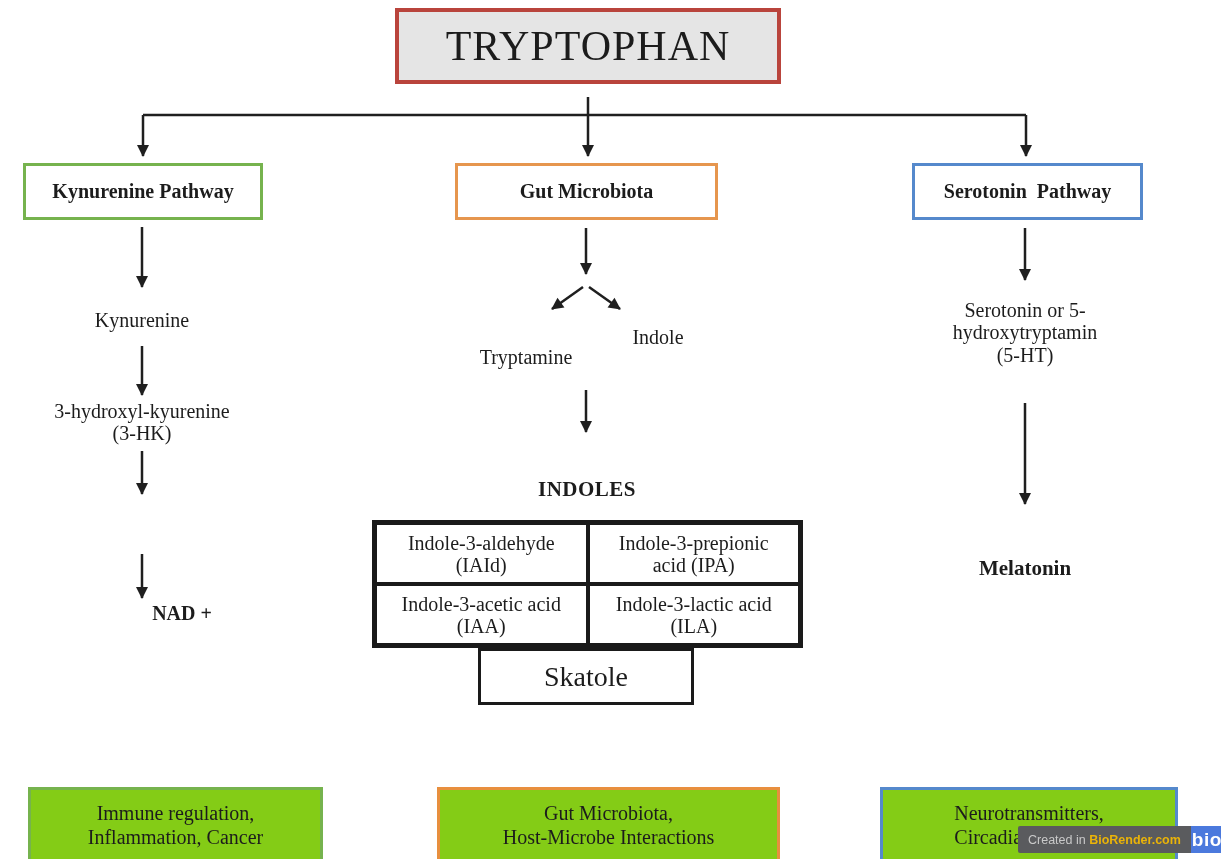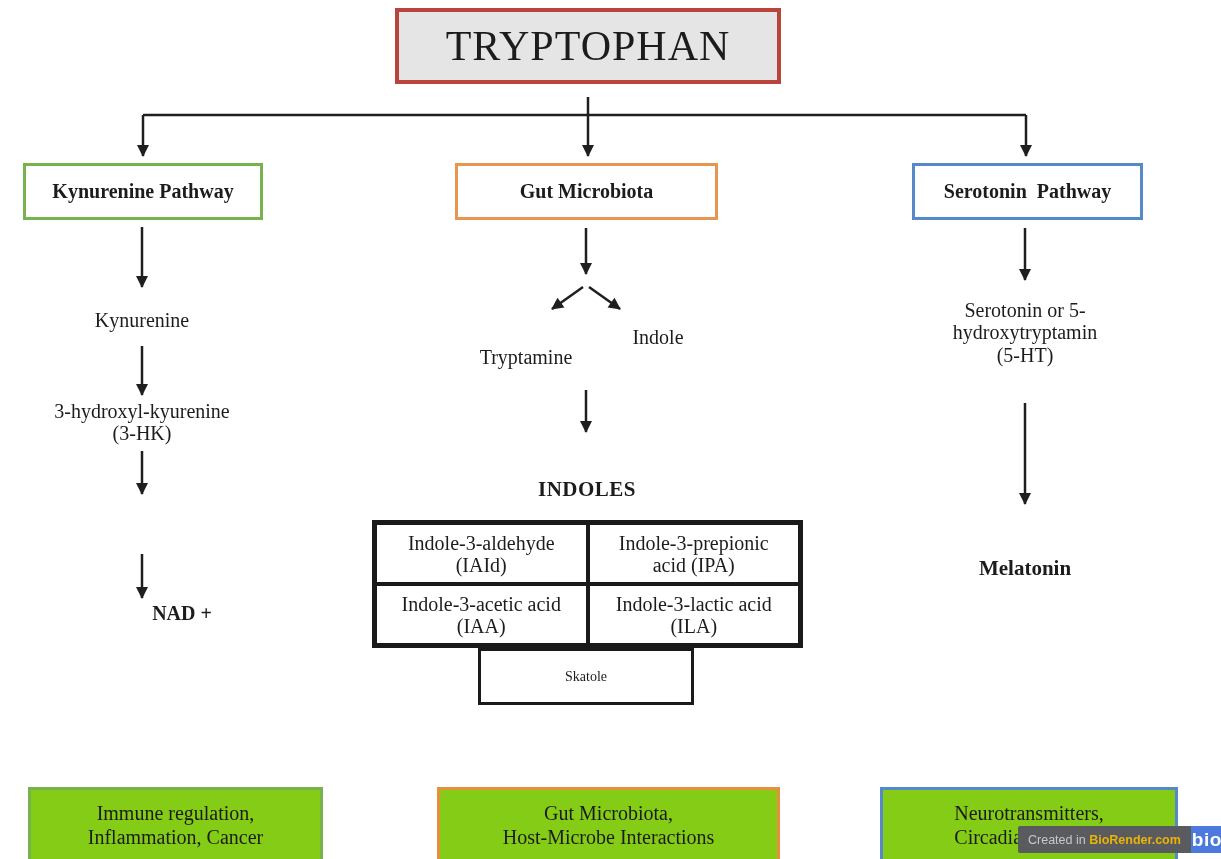--- a/index.html
+++ b/index.html
@@ -45,21 +45,21 @@
     display: grid; grid-template-columns: 1fr 1fr; background: #1a1a1a; grid-gap: 0;
   }
   .indoles-cell {
     border: 2px solid #1a1a1a; background: #fff; height: 57px;
     display: flex; align-items: center; justify-content: center;
     text-align: center; white-space: pre-wrap; font-size: 20px; line-height: 1.1;
   }
   .skatole-box {
     position: absolute; left: 478px; top: 648px; width: 216px; height: 57px;
     box-sizing: border-box; border: 3px solid #1a1a1a; background: #fff;
-    display: flex; align-items: center; justify-content: center; font-size: 14px;
+    display: flex; align-items: center; justify-content: center; font-size: 28px;
   }
   .outcome-box {
     position: absolute; top: 747px; height: 78px; background: #84cc16;
     box-sizing: border-box; display: flex; align-items: center; justify-content: center;
     text-align: center; font-size: 20px; line-height: 1.18; white-space: pre-wrap; margin-top: 40px;
   }
   .ob-green  { left: 28px;  width: 295px; border: 3px solid #76b34e; }
   .ob-orange { left: 437px; width: 343px; border: 3px solid #e88f3e; }
   .ob-blue   { left: 880px; width: 298px; border: 3px solid #5589cc; }
 

